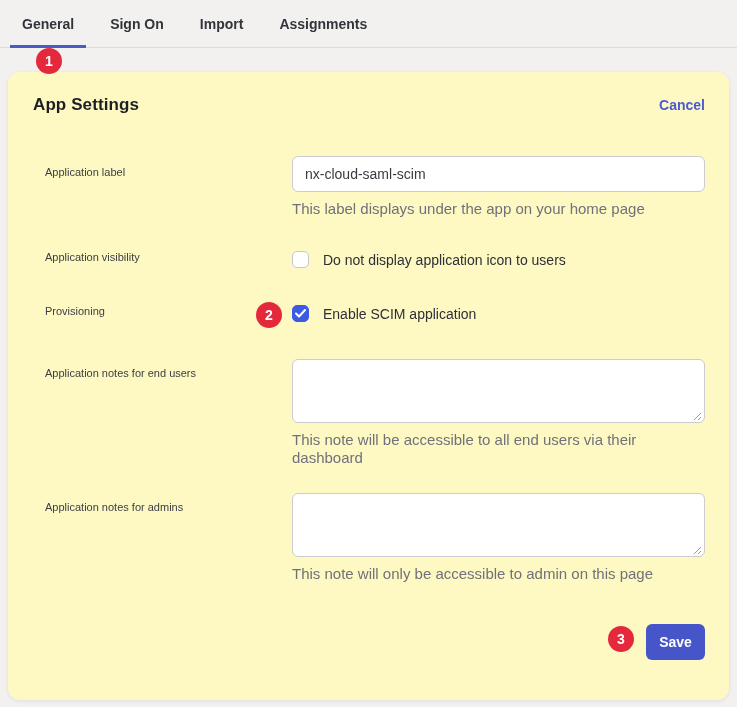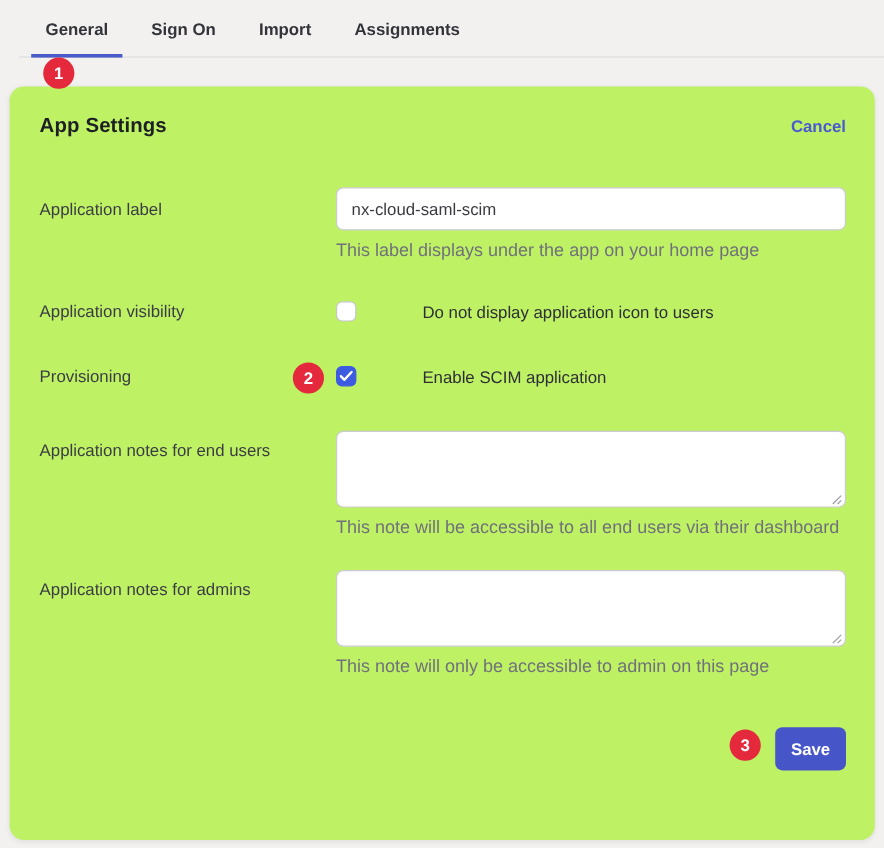--- a/index.html
+++ b/index.html
@@ -12,21 +12,20 @@
   }
 
   
   .tabbar {
     height: 48px;
     display: flex;
     align-items: stretch;
     padding-left: 10px;
     border-bottom: 1px solid #dcdcdf;
     position: relative;
-    margin-left: 16px;
   }
   .tab {
     display: flex;
     align-items: center;
     padding: 0 12px;
     margin-right: 12px;
     font-size: 14px;
     font-weight: 700;
     color: #33343a;
     cursor: pointer;
@@ -54,21 +53,21 @@
     justify-content: center;
     z-index: 20;
   }
   .badge-1 { left: 36px; top: 48px; }
 
   
   .card {
     position: absolute;
     left: 8px; top: 72px;
     width: 721px; height: 628px;
-    background: #bef264;
+    background: #fef9c3;
     border-radius: 12px;
     box-shadow: 0 1px 4px rgba(29,29,33,0.08);
     padding: 22px 24px 10px 25px;
   }
 
   .card-header {
     height: 22px;
     display: flex;
     justify-content: space-between;
     align-items: center;
@@ -87,22 +86,23 @@
     text-decoration: none;
     cursor: pointer;
     margin-left: 18px;
   }
 
   
   .form-row { display: flex; align-items: flex-start; }
   .col-label {
     width: 247px;
     flex-shrink: 0;
-    font-size: 14px;
+    font-size: 11px;
     color: #3c3d44;
+    margin-left: 12px;
   }
   .col-control { width: 425px; position: relative; }
 
   .row-input { margin-bottom: 33px; }
   .row-input .col-label { padding-top: 10px; }
 
   .text-input {
     width: 100%;
     height: 36px;
     border: 1px solid #cbcbd1;
@@ -118,21 +118,20 @@
     margin-top: 8px;
     font-size: 15px;
     color: #70717a;
     line-height: 18px;
   }
 
   .row-check { margin-bottom: 34px; min-height: 20px; }
   .check-wrap {
     display: flex;
     align-items: center;
-    gap: 41px;
   }
   .checkbox {
     width: 17px; height: 17px;
     border: 1.5px solid #c6c6cb;
     border-radius: 5px;
     background: #ffffff;
     flex-shrink: 0;
     cursor: pointer;
     display: flex;
     align-items: center;

